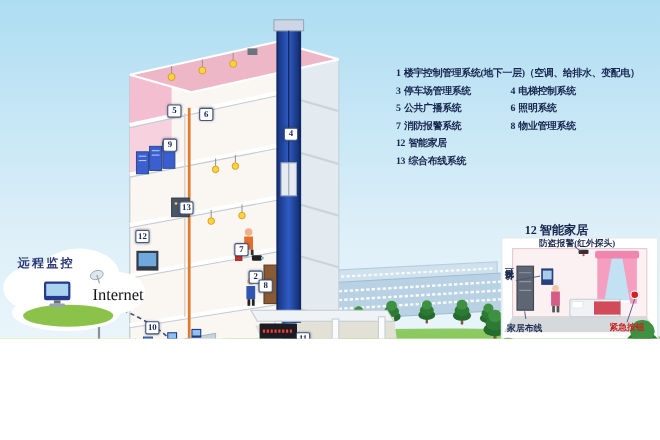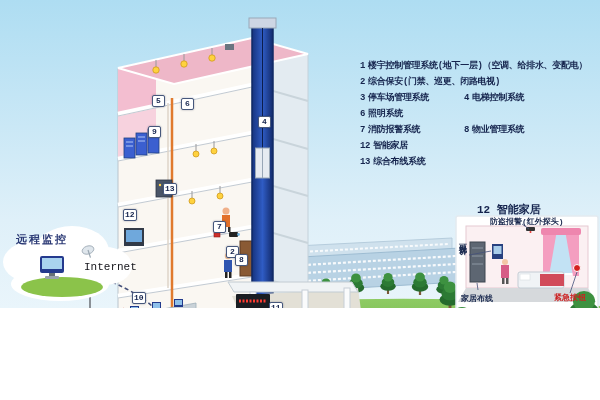--- a/index.html
+++ b/index.html
@@ -1,32 +1,32 @@
 <!DOCTYPE html>
 <html><head>
 <meta charset="utf-8">
 <style>
   html,body{margin:0;padding:0;background:#fff}
   #stage{position:relative;width:600px;height:308px;overflow:hidden;
-         font-family:Liberation Mono, monospace;background:#bef264}
+         font-family:Liberation Serif, serif;background:#bef264}
   #art{position:absolute;left:0;top:0}
   .overlay{position:absolute;left:0;top:0;width:600px;height:400px;pointer-events:none}
   .legend{position:absolute;left:360px;top:58px;width:240px;
           font-size:9px;line-height:16px;font-weight:bold;color:#16254e;letter-spacing:-0.3px}
   .lrow{display:flex;white-space:nowrap}
   .li{display:inline-block}
   .col1{flex:0 0 104px;width:104px}
   .num{margin-right:3px}
   .marker{position:absolute;min-width:9px;height:10px;padding:0 1px;background:#fff;
           border:1px solid #46577c;border-radius:2px;color:#14234d;
           font-size:8px;line-height:10px;font-weight:bold;text-align:center;
           box-shadow:0 0 2px rgba(20,30,60,.4)}
   .cloud-title{position:absolute;left:16px;top:232px;font-size:11px;font-weight:bold;
                letter-spacing:2px;color:#2c3a75}
-  .internet{position:absolute;left:84px;top:261px;font-size:11px;color:#14141a}
+  .internet{position:absolute;left:84px;top:261px;font-size:15px;color:#14141a}
   .sh-title{position:absolute;left:477px;top:202px;font-size:11px;font-weight:bold;color:#14234d}
   .shlabel{position:absolute;font-size:8px;line-height:9px;font-weight:bold;color:#1c2b50;white-space:nowrap}
   .vertical{writing-mode:vertical-rl;letter-spacing:1px}
   .red{color:#cc2020}
 </style>
 </head>
 <body>
 
 <div id="stage">
 
@@ -322,27 +322,25 @@
   </g>
 </svg>
 
 <div class="overlay">
 
   <div class="legend">
     <div class="lrow">
       <span class="li"><span class="num">1</span><span>楼宇控制管理系统(地下一层)（空调、给排水、变配电）</span></span>
     </div>
     <div class="lrow">
-      <span class="li"><span class="num">2</span><span>综合保安(门禁、巡更、闭路电视)</span></span>
-    </div>
-    <div class="lrow">
       <span class="li col1"><span class="num">3</span><span>停车场管理系统</span></span>
       <span class="li"><span class="num">4</span><span>电梯控制系统</span></span>
     </div>
     <div class="lrow">
+      <span class="li col1"><span class="num">5</span><span>公共广播系统</span></span>
       <span class="li"><span class="num">6</span><span>照明系统</span></span>
     </div>
     <div class="lrow">
       <span class="li col1"><span class="num">7</span><span>消防报警系统</span></span>
       <span class="li"><span class="num">8</span><span>物业管理系统</span></span>
     </div>
     <div class="lrow">
       <span class="li"><span class="num">12</span><span>智能家居</span></span>
     </div>
     <div class="lrow">

